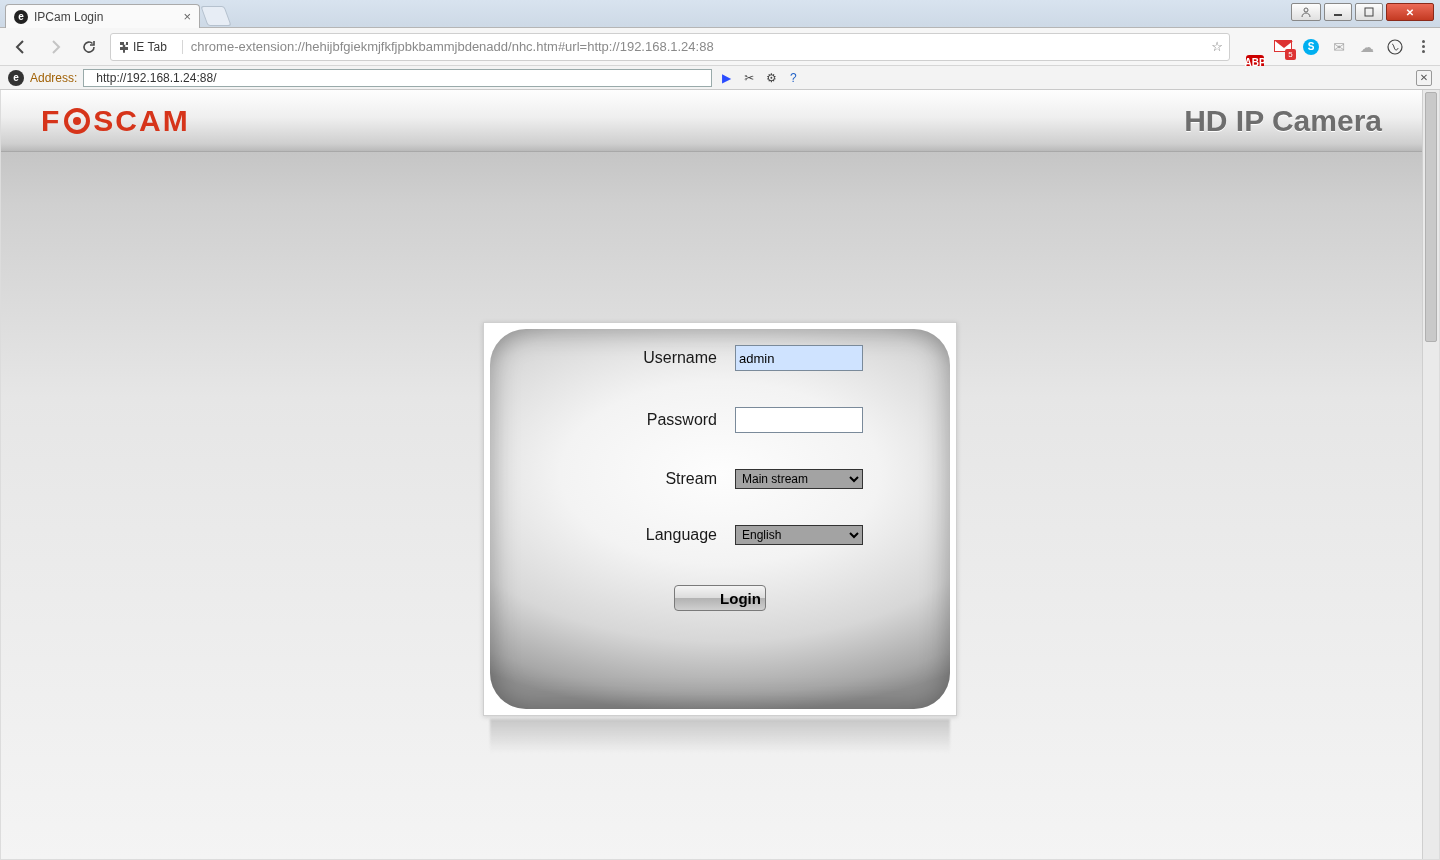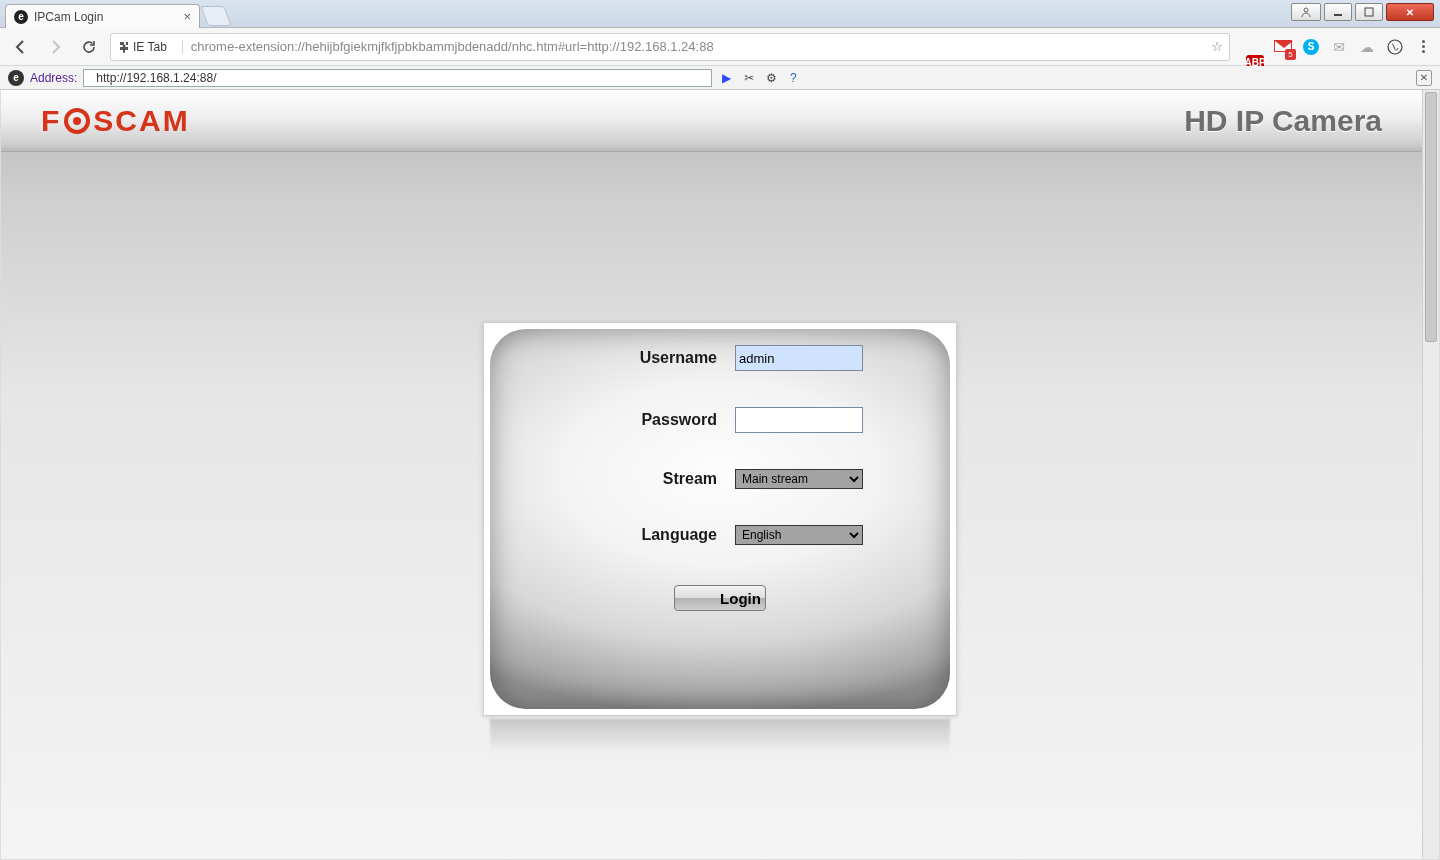--- a/index.html
+++ b/index.html
@@ -81,21 +81,21 @@
   .dot3 span{width:3px;height:3px;background:#5a5a5a;border-radius:50%;}
   .star{color:#777;}
 
   
   .ietab-bar {
     height:24px;background:#f3f3f3;border-bottom:1px solid #c9c9c9;
     display:flex;align-items:center;padding:0 8px;gap:6px;font-size:12px;color:#333;
     position:relative;
   }
   .ietab-bar .icon-e{width:16px;height:16px;border-radius:8px;background:#333;color:#fff;display:flex;align-items:center;justify-content:center;font-size:10px;font-weight:bold;}
-  .ietab-bar .addr-label{color:#4c1d95;}
+  .ietab-bar .addr-label{color:#a16207;}
   .ietab-bar .addr-input{
     flex:1;height:18px;border:1px solid #9aa; background:#fff;color:#333;
     padding:0 12px;font-size:12px;
   }
   .ietab-bar .go{color:#2a4cff;font-size:12px;margin:0 4px;}
   .ietab-bar .tool{width:16px;height:16px;display:flex;align-items:center;justify-content:center;font-size:12px;color:#444;}
   .ietab-bar .closex{width:16px;height:16px;border:1px solid #999;display:flex;align-items:center;justify-content:center;font-size:10px;color:#555;border-radius:2px;}
 
   
   .page {
@@ -154,21 +154,21 @@
     position:absolute;left:6px;right:6px;bottom:-38px;height:34px;
     background:linear-gradient(180deg, rgba(160,160,160,.5), rgba(255,255,255,0));
     filter:blur(1px);
   }
   .form{
     position:absolute; left:0; right:0; top:22px;
     display:flex;flex-direction:column;align-items:center;gap:36px;
     font-size:16px;color:#1a1a1a;
   }
   .row{display:flex;align-items:center;gap:18px;}
-  .row label{width:140px;text-align:right;font-weight:bold;}
+  .row label{width:140px;text-align:right;}
   .txt{
     width:128px;height:21px;border:1px solid #7a8a9a;background:#fff;
     font-size:13px;padding:12px 3px;
   }
   .txt.sel{background:#cfe3ff;}
   .sel-native{
     width:128px;height:20px;border:1px solid #333;background:#a3a3a3;
     font-size:12px;padding:0 2px;
   }
   .login-btn{

